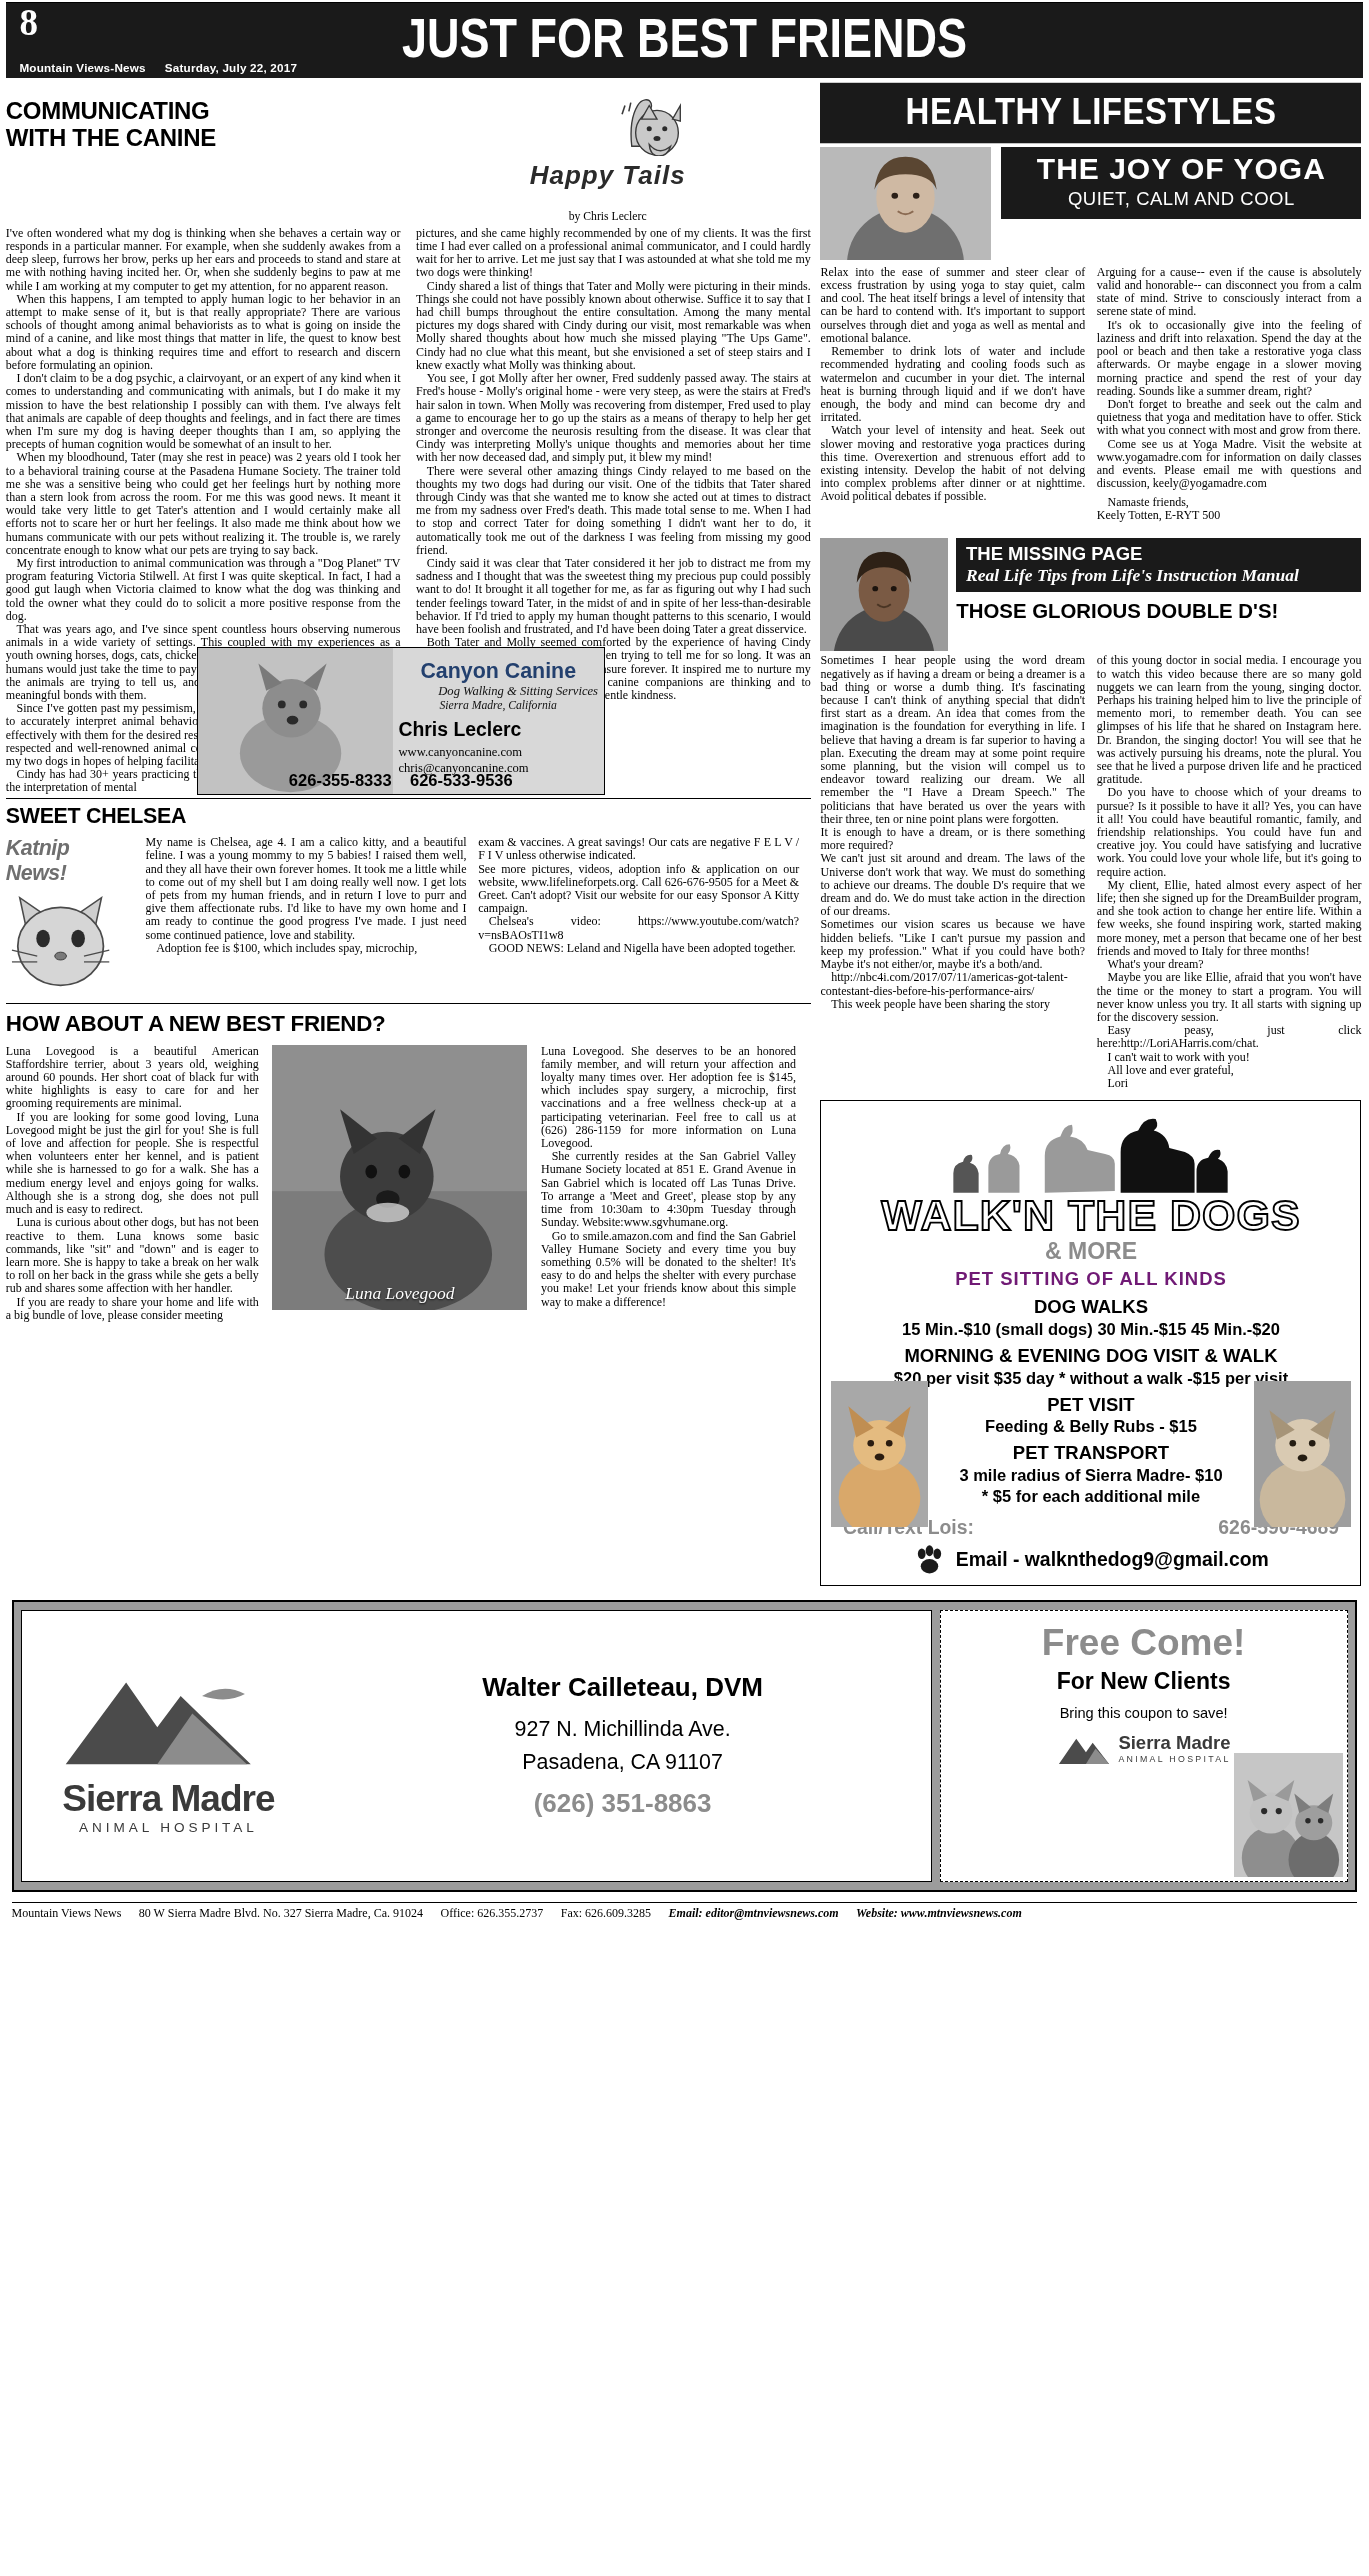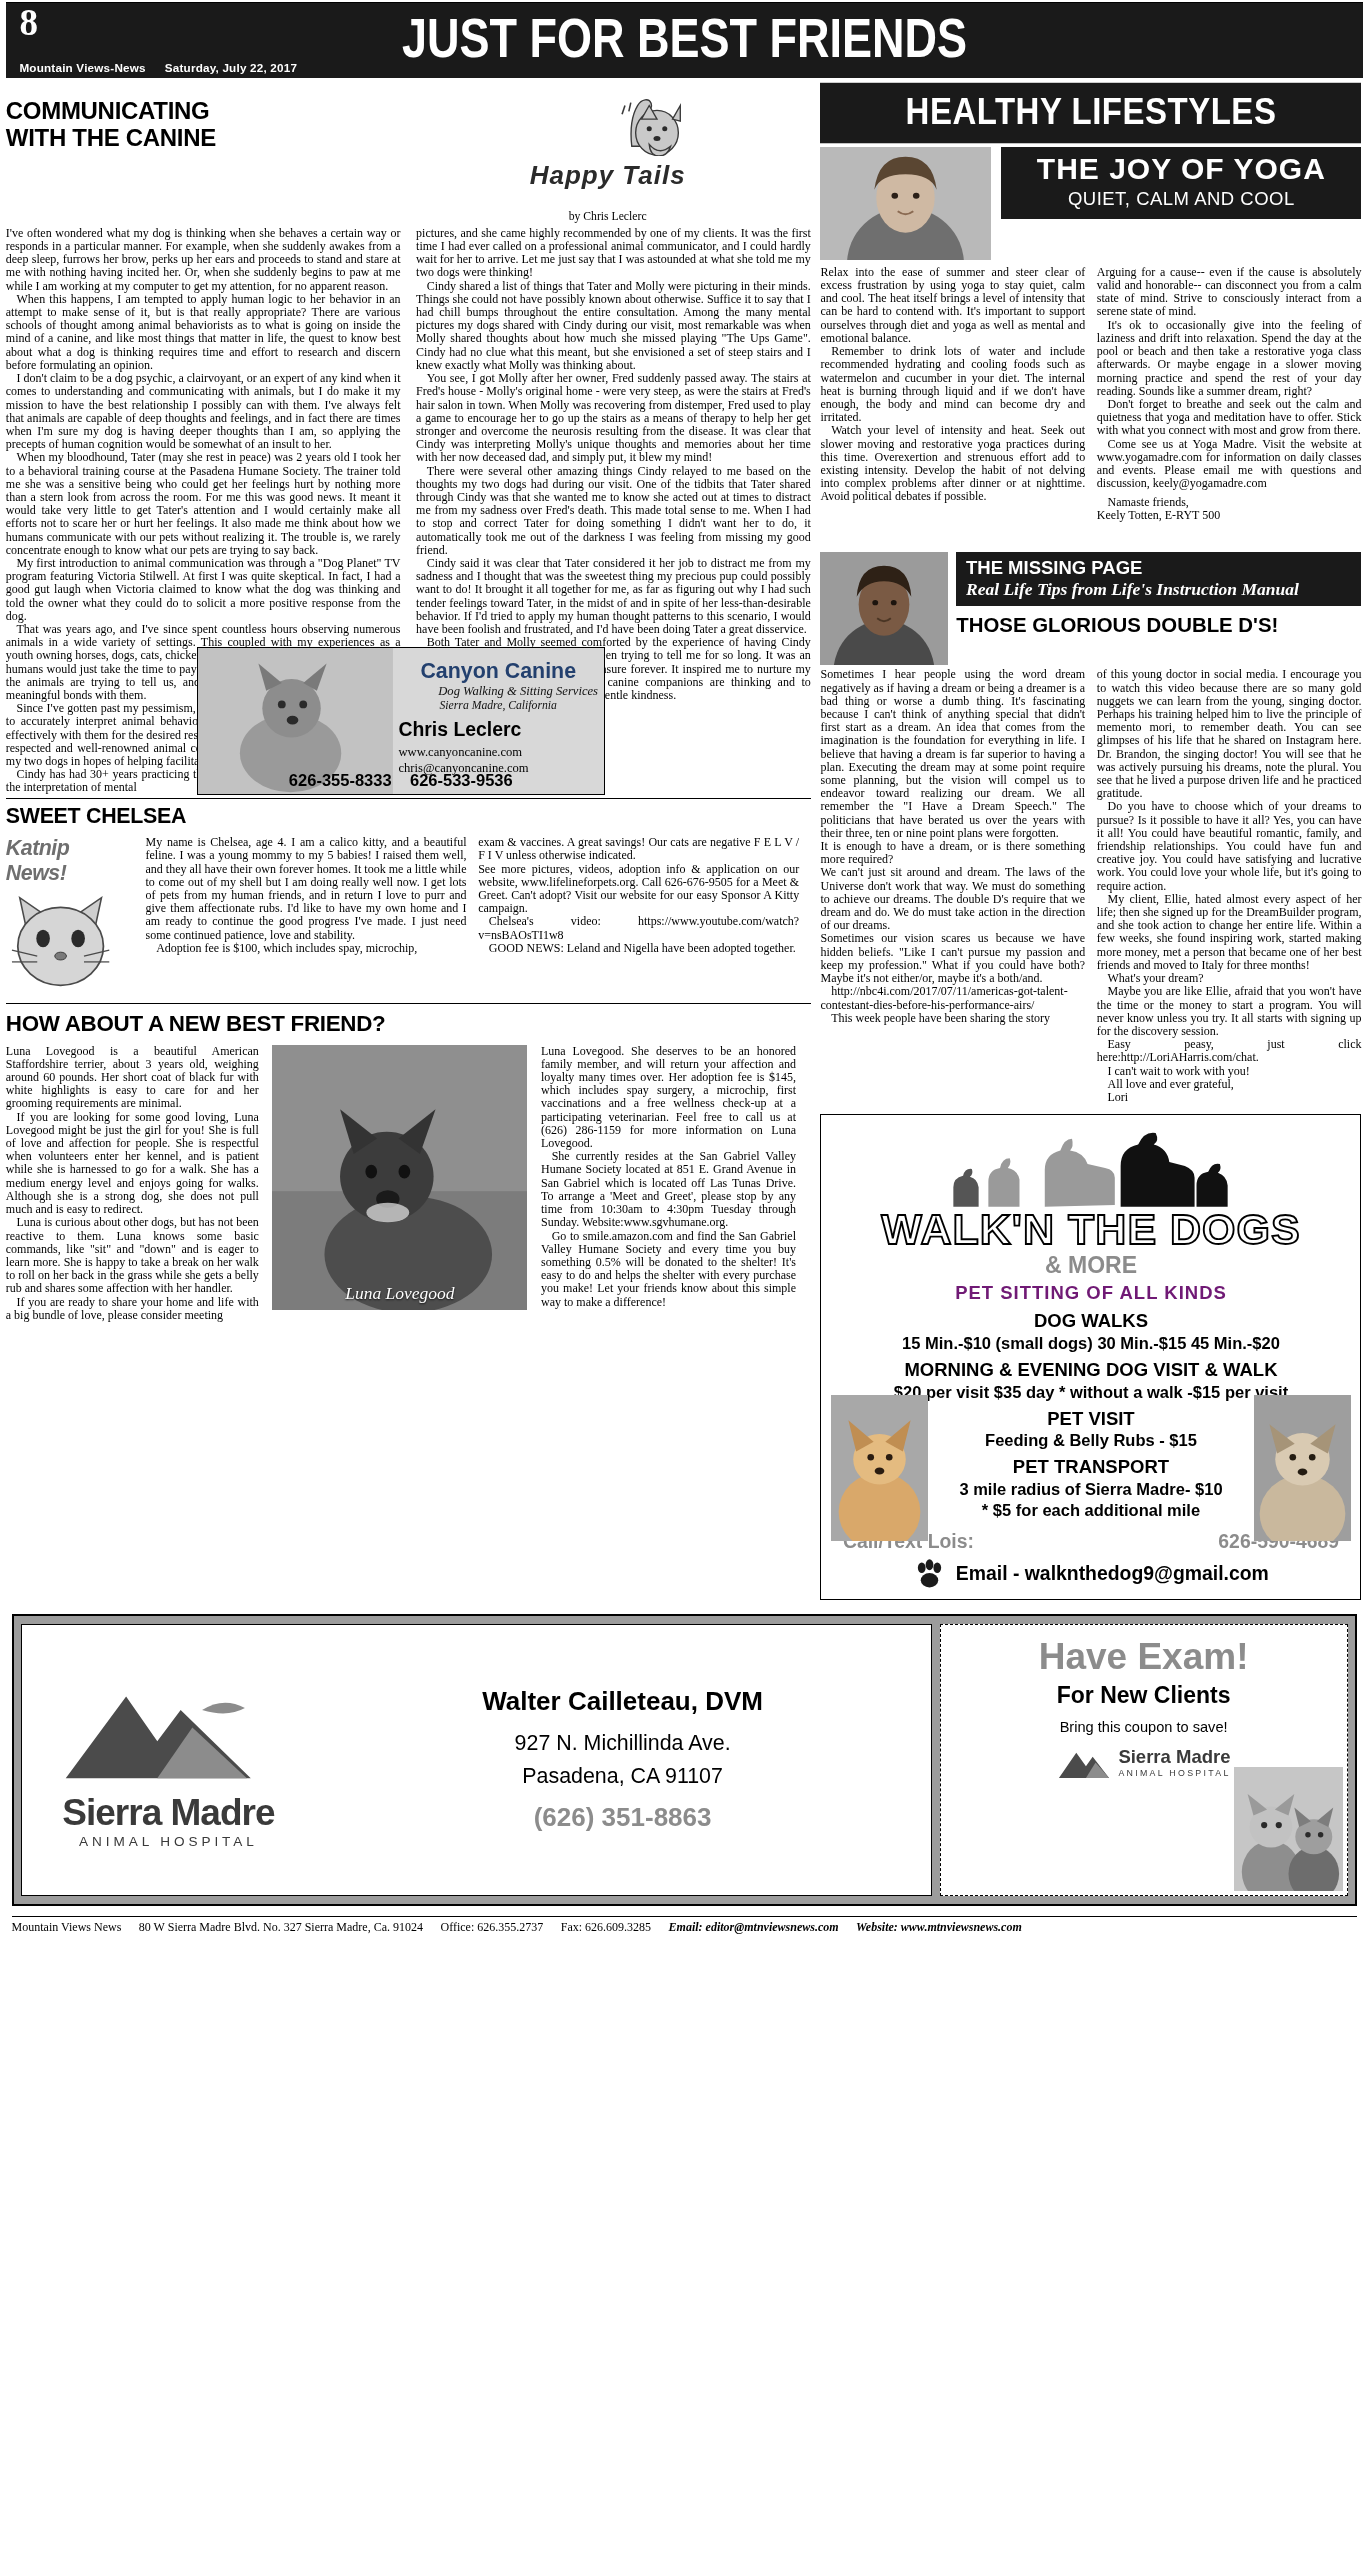--- a/index.html
+++ b/index.html
@@ -356,21 +356,21 @@
         <div style="width:265px;">
           <p class="bt noind">Arguing for a cause-- even if the cause is absolutely valid and honorable-- can disconnect you from a calm state of mind. Strive to consciously interact from a serene state of mind.</p>
           <p class="bt">It's ok to occasionally give into the feeling of laziness and drift into relaxation. Spend the day at the pool or beach and then take a restorative yoga class afterwards.  Or maybe engage in a slower moving morning practice and spend the rest of your day reading. Sounds like a summer dream, right?</p>
           <p class="bt">Don't forget to breathe and seek out the calm and quietness that yoga and meditation have to offer. Stick with what you connect with most and grow from there.</p>
           <p class="bt">Come see us at Yoga Madre. Visit the website at www.yogamadre.com for information on daily classes and events. Please email me with questions and discussion, keely@yogamadre.com</p>
           <p class="bt" style="margin-top:5.8px;">Namaste friends,</p>
           <p class="bt noind">Keely Totten, E-RYT 500</p>
         </div>
       </div>
 
-      <div style="display:flex; gap:7.8px; margin-top:29px; align-items:flex-start;">
+      <div style="display:flex; gap:7.8px; margin-top:15px; align-items:flex-start;">
         <div class="photo dark" style="width:128px; height:113px; flex:none;">
           <svg width="100%" height="100%" viewBox="0 0 132 116" preserveAspectRatio="xMidYMid slice">
             <rect width="132" height="116" fill="#9b9b9b"></rect>
             <ellipse cx="66" cy="124" rx="52" ry="54" fill="#4a4a4a"></ellipse>
             <ellipse cx="66" cy="54" rx="26" ry="32" fill="#7a5a44"></ellipse>
             <path d="M38 46 q2 -32 28 -32 q26 0 28 32 q-8 -16 -28 -16 q-20 0 -28 16 Z" fill="#2e2116"></path>
             <ellipse cx="57" cy="52" rx="3" ry="2.6" fill="#1c140e"></ellipse>
             <ellipse cx="76" cy="52" rx="3" ry="2.6" fill="#1c140e"></ellipse>
             <path d="M59 68 q7 6 14 0" stroke="#4a3524" stroke-width="2" fill="none"></path>
           </svg>
@@ -491,21 +491,21 @@
       </div>
       <div class="vet-info">
         <div class="vet-name">Walter Cailleteau, DVM</div>
         <div class="vet-line">927 N. Michillinda Ave.</div>
         <div class="vet-line">Pasadena, CA 91107</div>
         <div class="vet-phone">(626) 351-8863</div>
       </div>
     </div>
 
     <div class="coupon-box">
-      <div class="coupon-t1">Have Exam!</div>
+      <div class="coupon-t1">Free Come!</div>
       <div class="coupon-t2">For New Clients</div>
       <div class="coupon-t3">Bring this coupon to save!</div>
       <div style="display:flex; align-items:center; justify-content:center; gap:7.8px; margin-top:9.7px;">
         <svg width="54" height="35" viewBox="0 0 56 36">
           <path d="M2 34 L20 8 L30 22 L37 12 L54 34 Z" fill="#4b4b4b"></path>
           <path d="M30 34 L40 18 L54 34 Z" fill="#8c8c8c"></path>
         </svg>
         <div style="text-align:left;">
           <div style="font-family:'Liberation Sans',sans-serif;font-weight:700;font-size:18.5px;color:#3a3a3a;">Sierra Madre</div>
           <div style="font-family:'Liberation Sans',sans-serif;font-size:8.8px;letter-spacing:2.3px;color:#3a3a3a;">ANIMAL HOSPITAL</div>

